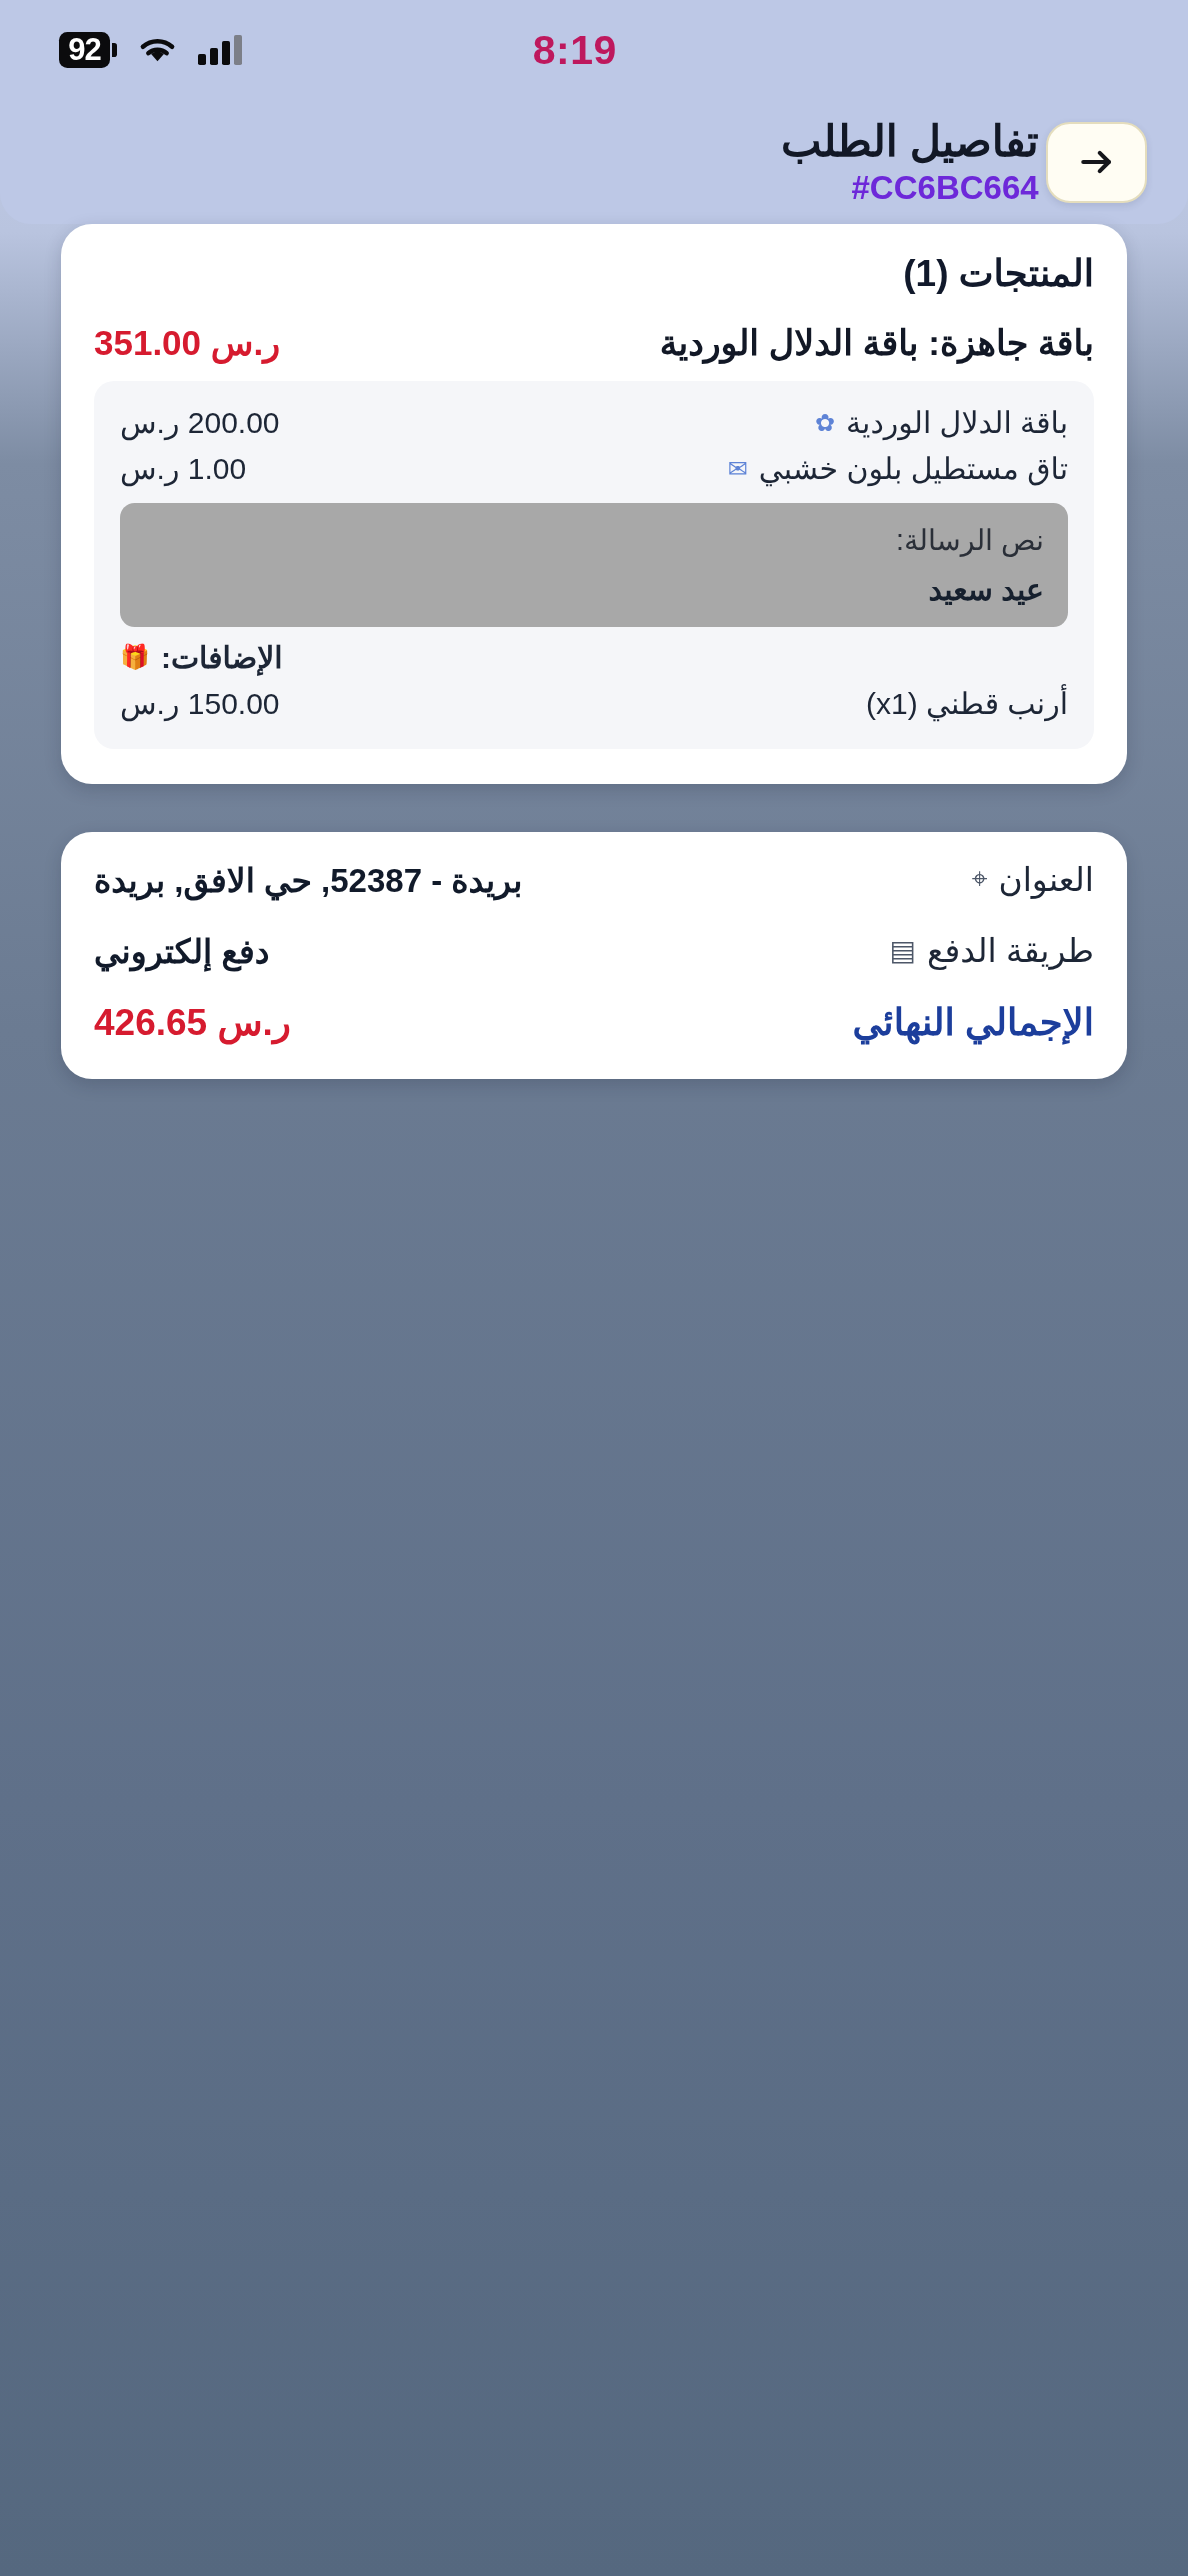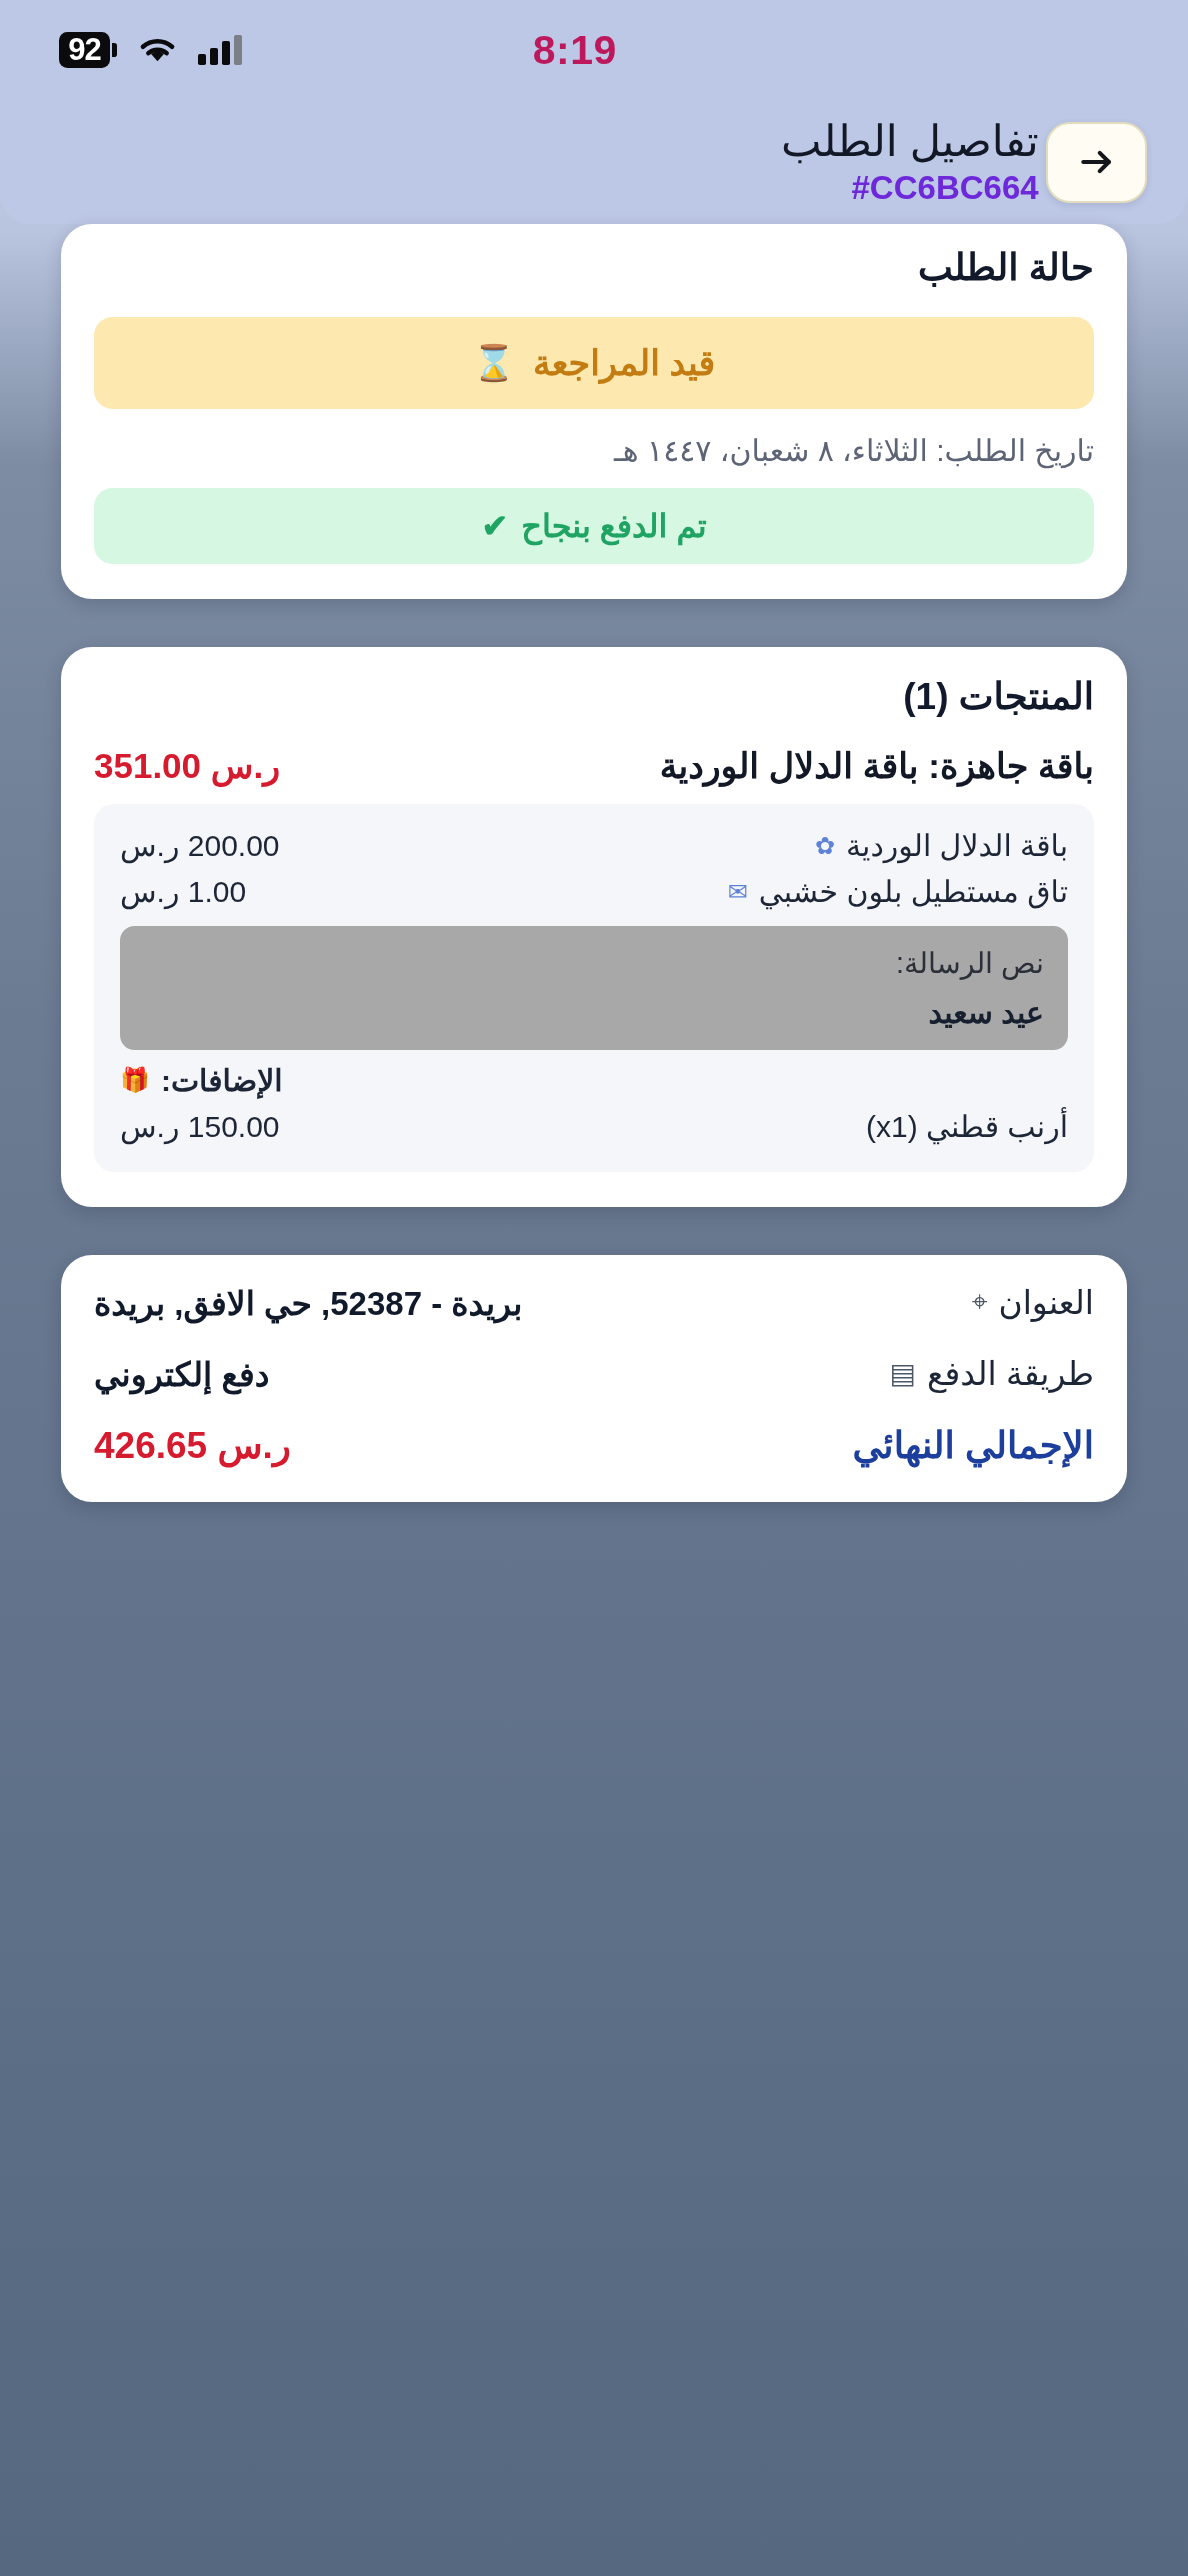--- a/index.html
+++ b/index.html
@@ -59,21 +59,21 @@
     height: 124px;
     border-radius: 0 0 31px 31px;
     display: flex; align-items: center;
     padding: 0 41px 0 41px;
     position: relative;
   }
   .header-titles {
     flex: 1; text-align: right; padding-right: 7.4px;
   }
   .header-title {
-    font-size: 43px; font-weight: 400; color: #121826;
+    font-size: 43px; font-weight: 700; color: #121826;
     line-height: 1.12;
   }
   .header-sub {
     font-size: 33px; font-weight: 700; color: #6d28d9;
     direction: ltr; text-align: right; margin-top: 3.7px;
   }
   .back-btn {
     width: 101px; height: 81px;
     background: #fffdf3;
     border: 2.8px solid #e4ddbd;
@@ -243,32 +243,20 @@
     </svg>
   </div>
   <div class="header-titles">
     <div class="header-title">تفاصيل الطلب</div>
     <div class="header-sub">#CC6BC664</div>
   </div>
 </div>
 
 <div class="content">
 
-  <div class="card clipped">
-    <div class="card-title">حالة الطلب</div>
-    <div class="status-pill">
-      <span>قيد المراجعة</span>
-      <span class="hourglass">⌛</span>
-    </div>
-    <div class="order-date">تاريخ الطلب: الثلاثاء، ٨ شعبان، ١٤٤٧ هـ</div>
-    <div class="paid-pill">
-      <span>تم الدفع بنجاح</span>
-      <span>✔</span>
-    </div>
-  </div>
 
   <div class="card">
     <div class="card-title">المنتجات (1)</div>
 
     <div class="product-head">
       <div class="product-name">باقة جاهزة: باقة الدلال الوردية</div>
       <div class="product-price">351.00 ر.س</div>
     </div>
 
     <div class="product-box">

